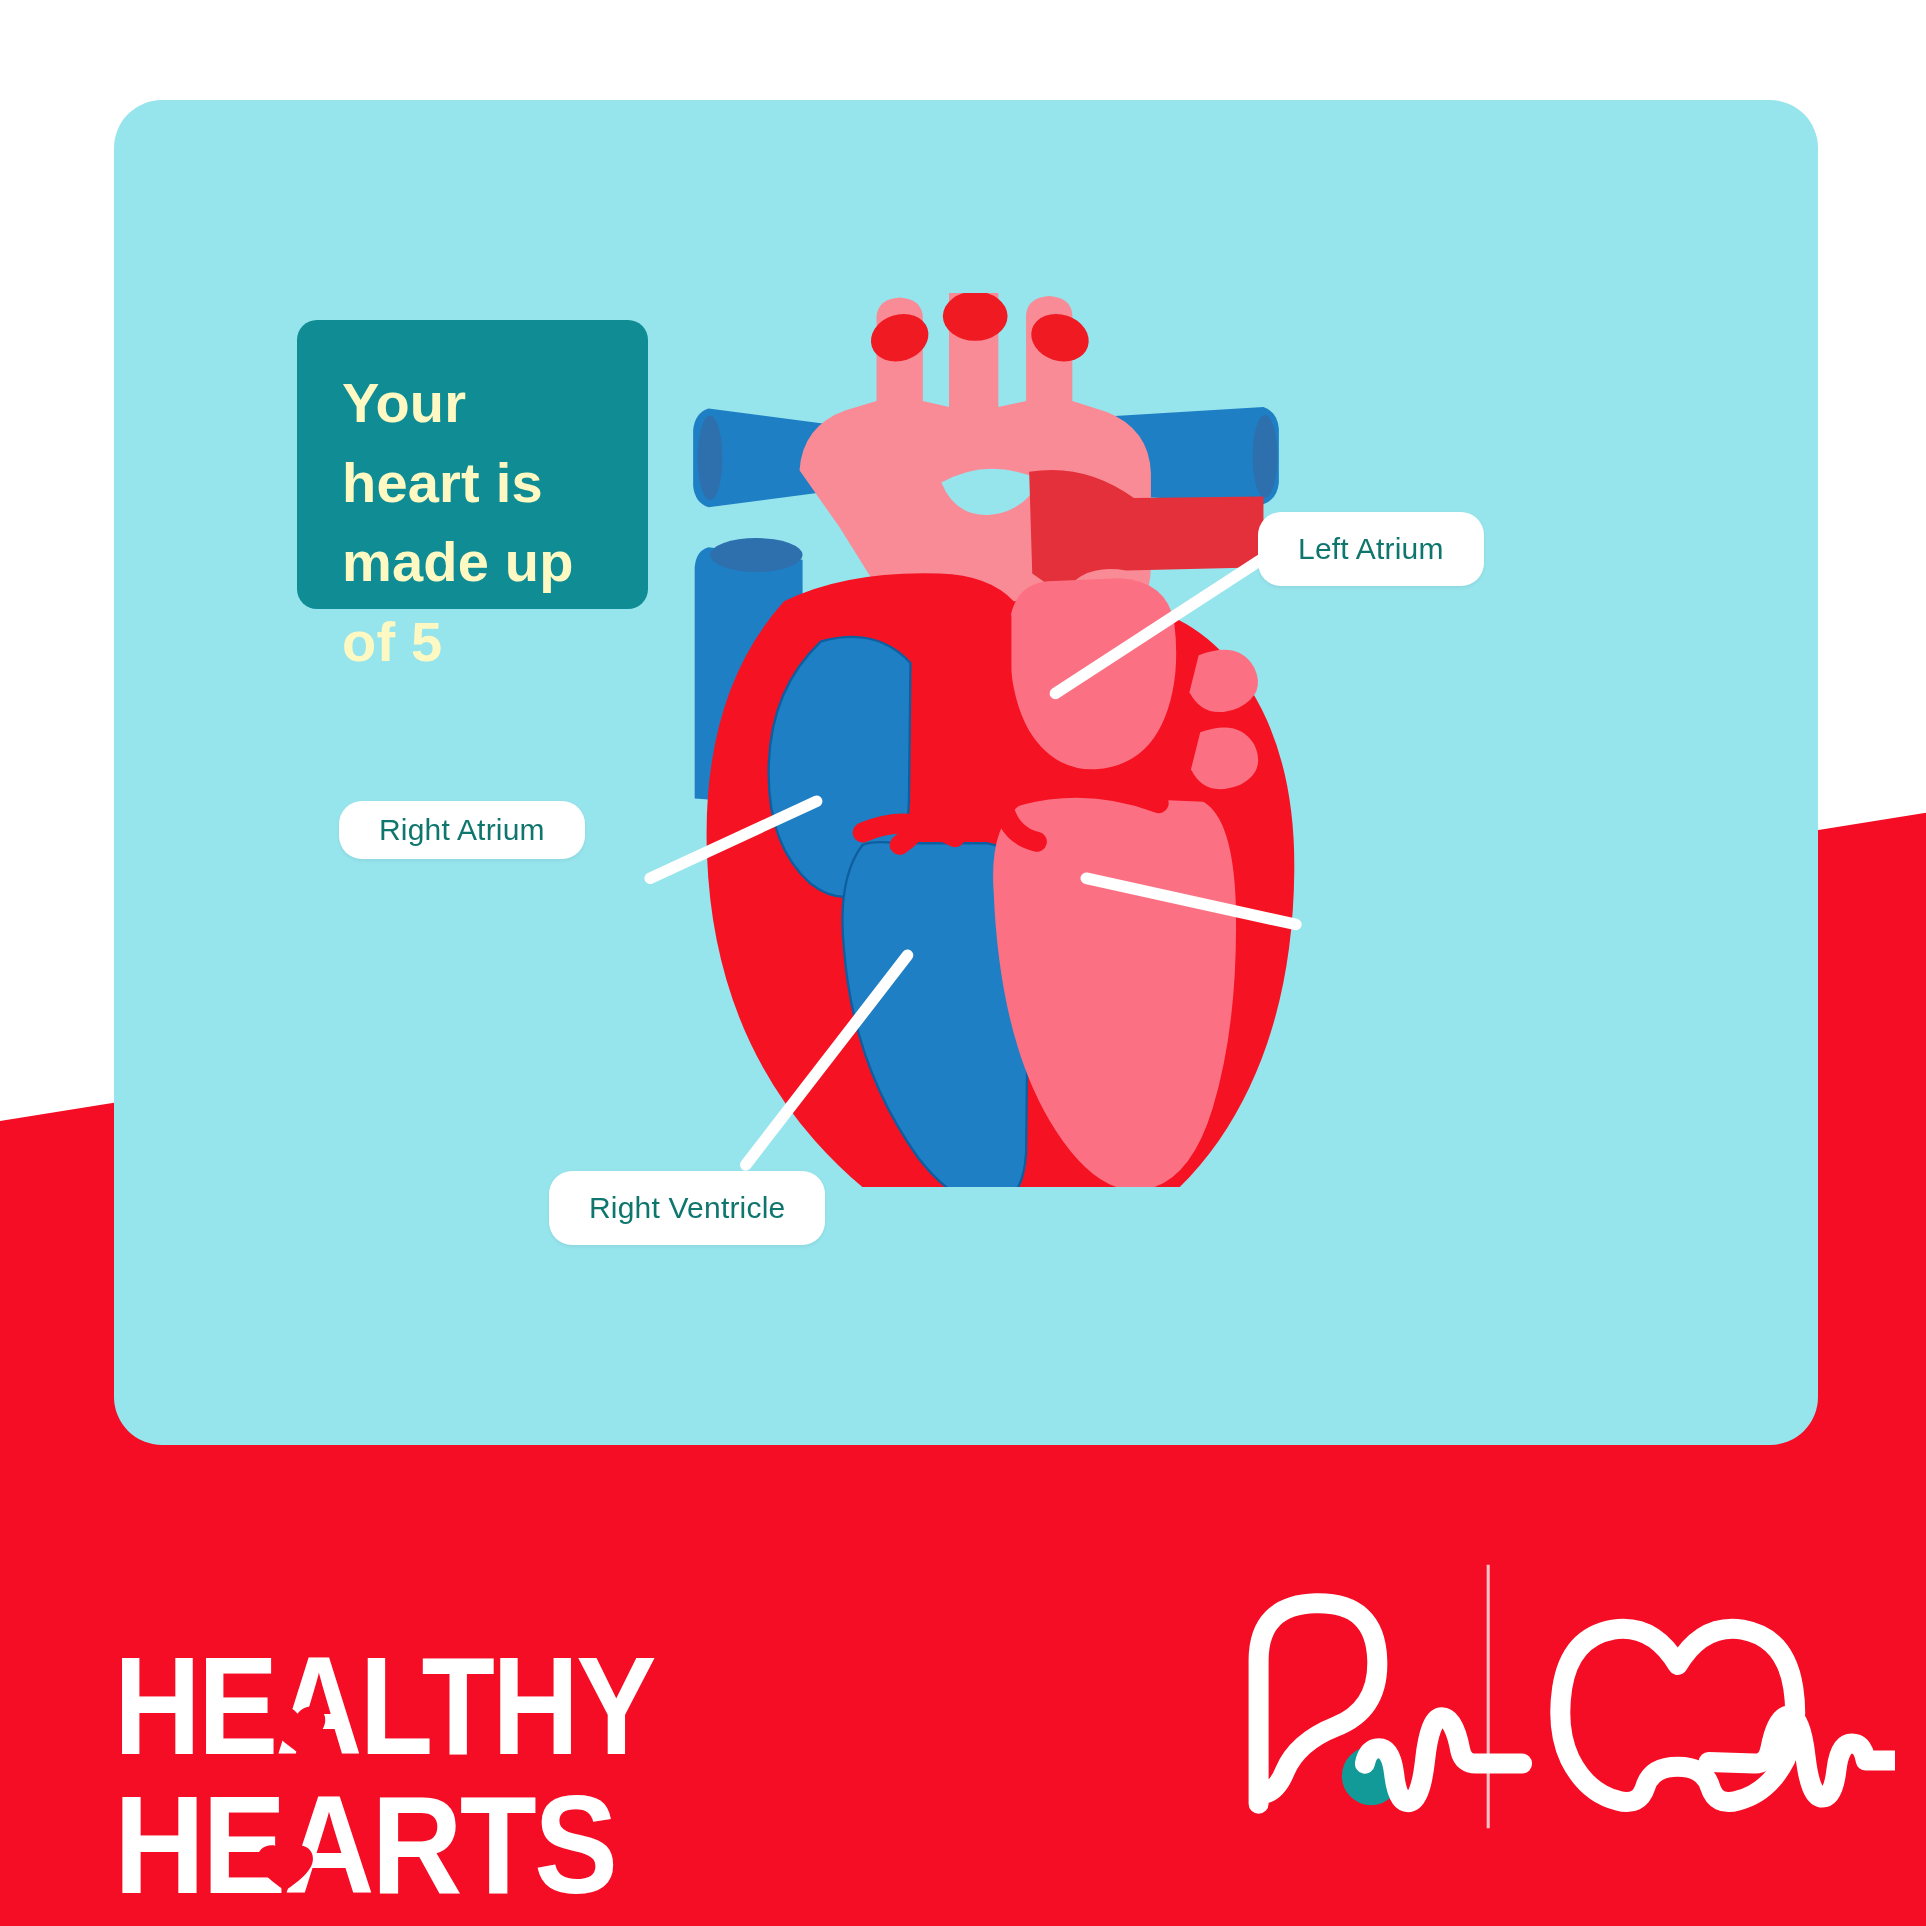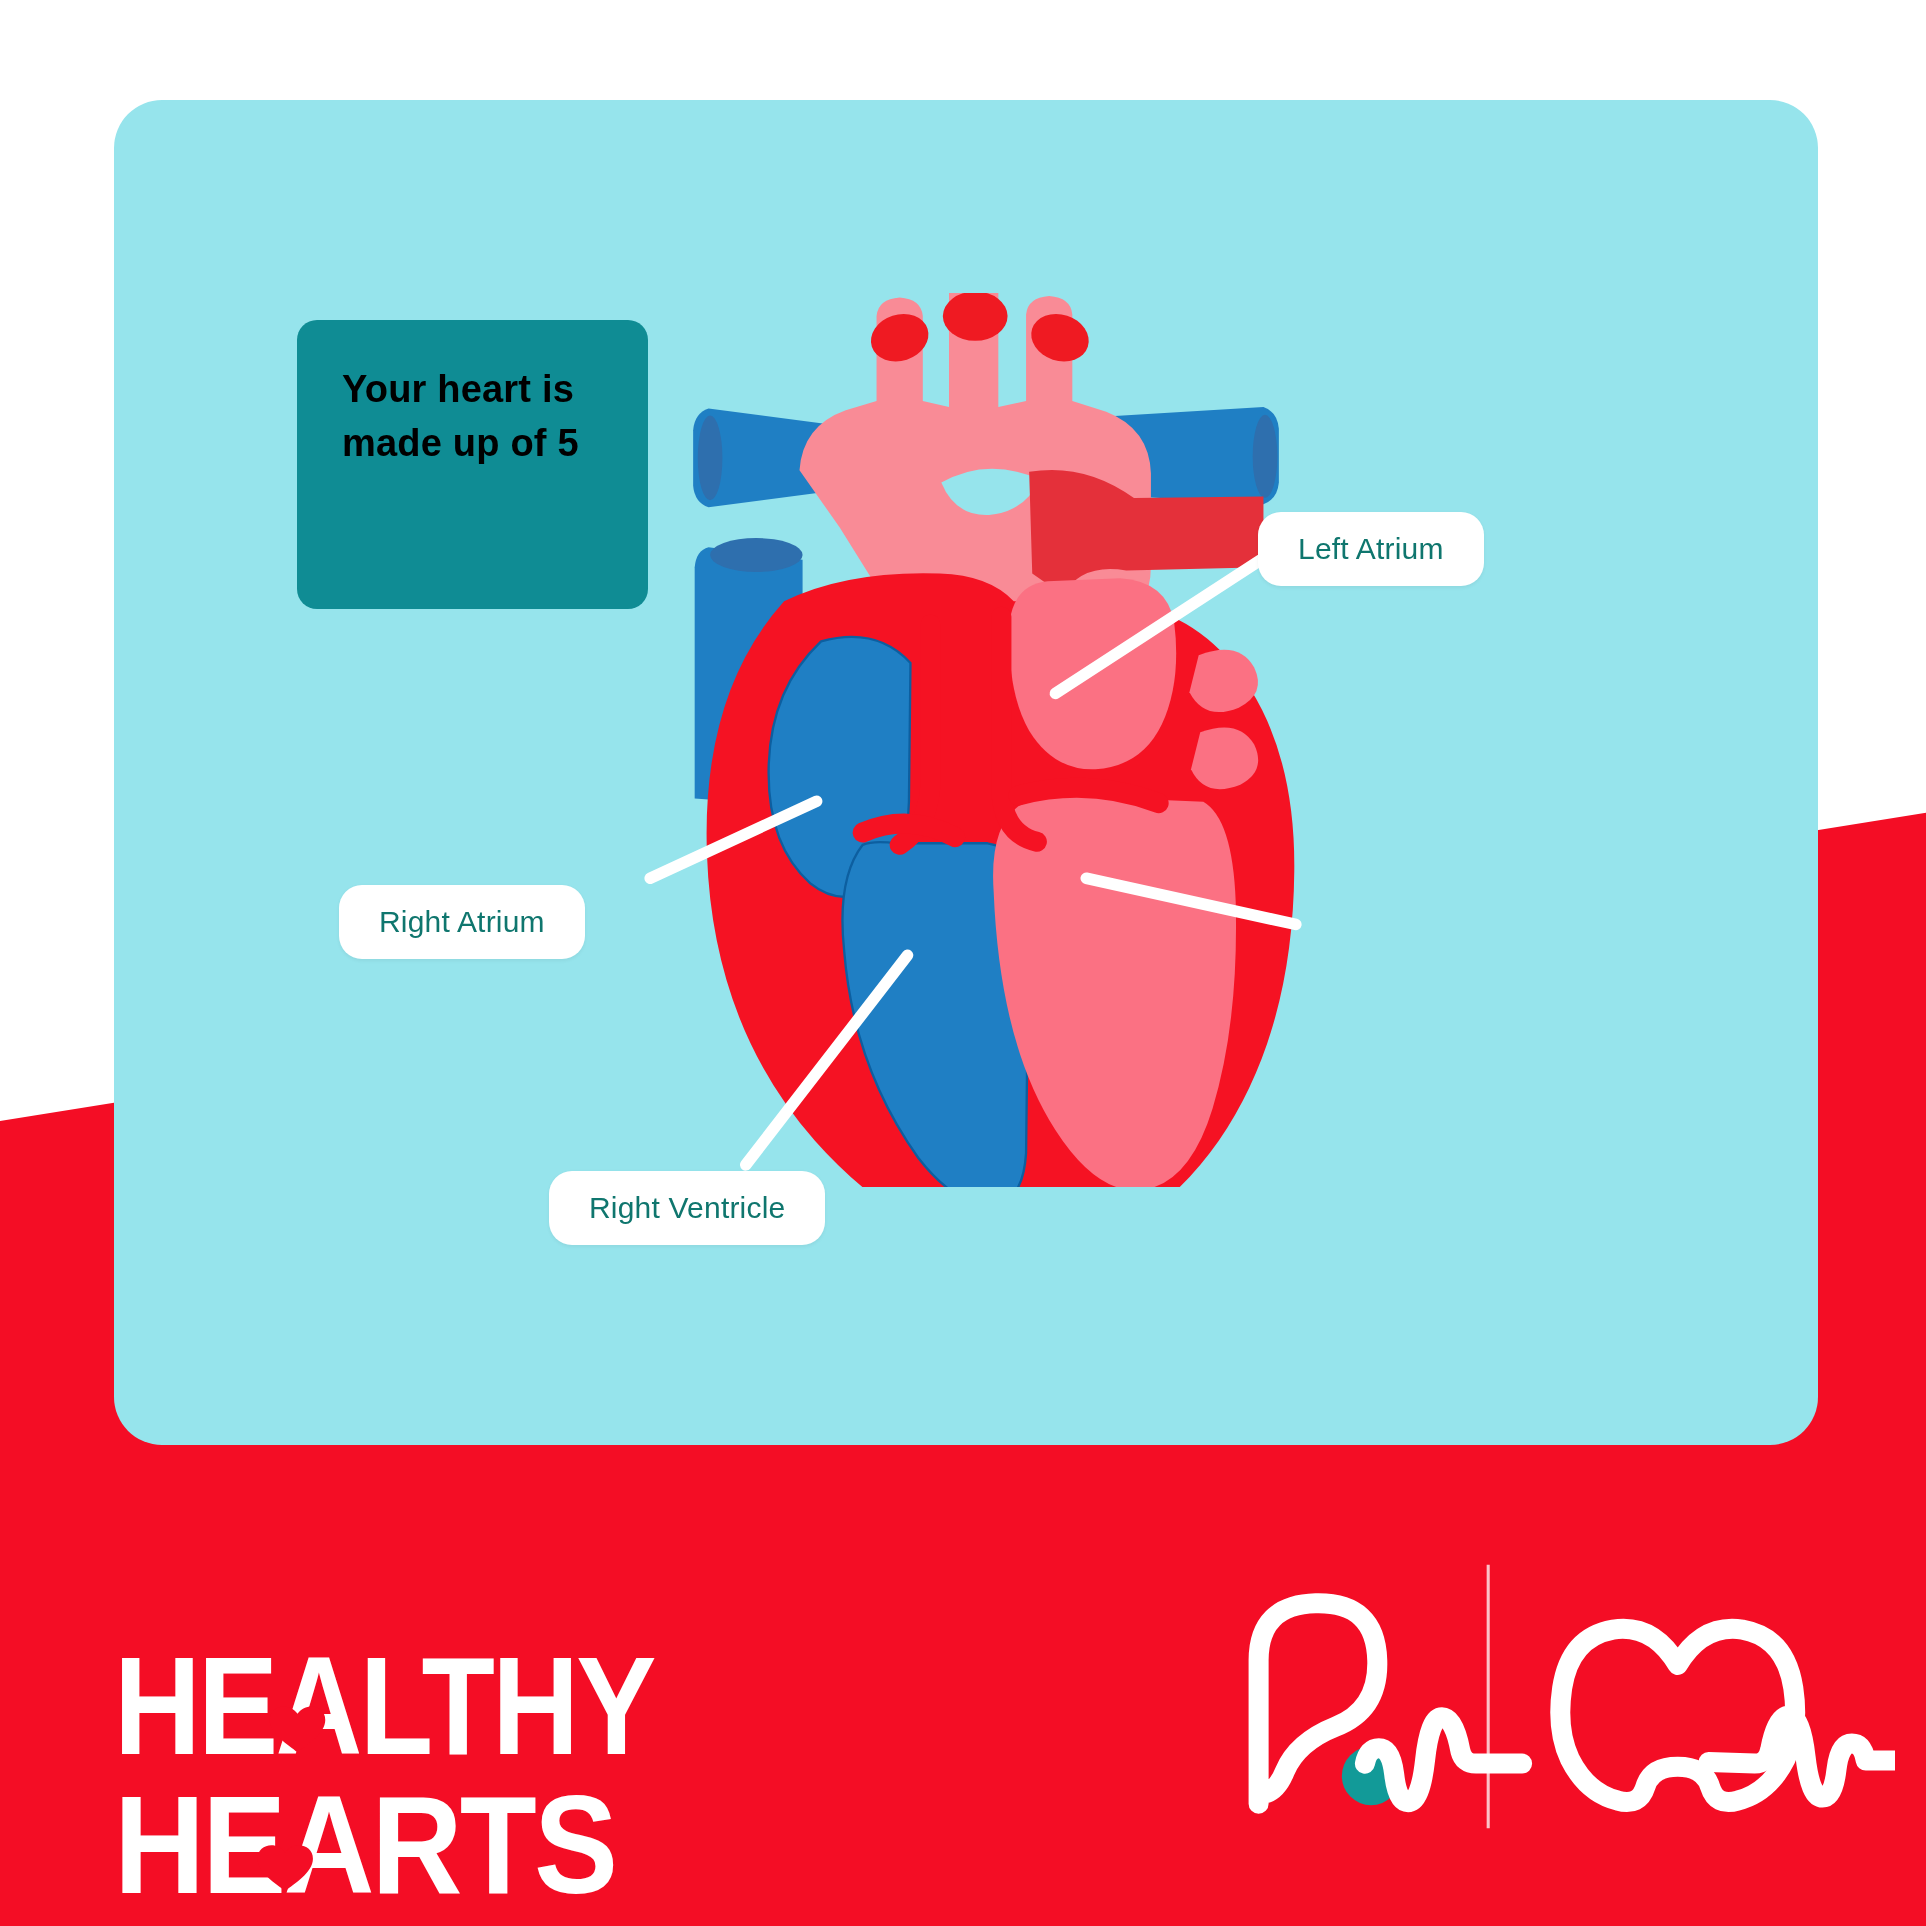--- a/index.html
+++ b/index.html
@@ -13,40 +13,40 @@
             z-index:1;pointer-events:none;}
 
   
   .card{position:absolute;left:114px;top:100px;width:1704px;height:1345px;
         background:#96e4ec;border-radius:48px;z-index:2;}
 
   
   .note{position:absolute;left:297px;top:320px;width:351px;height:289px;
         background:#0f8c94;border-radius:20px;box-sizing:border-box;
         padding:43px 42px 0 45px;z-index:6;}
-  .note-text{color:#000000;font-size:38px;line-height:1.42;font-weight:700;
+  .note-text{color:#fef9c3;font-size:56px;line-height:1.42;font-weight:700;
              letter-spacing:0.2px;}
 
   
   .heart-wrap{position:absolute;left:670px;top:293px;width:632px;height:894px;z-index:4;}
   .heart-wrap svg{width:100%;height:100%;display:block;}
 
   
   .leaders{position:absolute;left:0;top:0;width:1926px;height:1926px;z-index:5;
            pointer-events:none;}
 
   
   .pill{position:absolute;background:#ffffff;border-radius:23px;
         color:#0f766e;font-weight:400;display:flex;align-items:center;
         justify-content:center;box-sizing:border-box;z-index:7;
         font-size:30px;letter-spacing:0.2px;white-space:nowrap;
         box-shadow:0 1.5px 3.9px rgba(0,0,0,.05);}
   .pill.left-atrium   {left:1258px;top:512px;  padding:20px 40px;}
   .pill.left-ventricle{left:1293px;top:878px; padding:20px 40px;}
-  .pill.right-atrium  {left:339px; top:885px; padding:20px 40px;}
+  .pill.right-atrium  {left:339px; top:801px; padding:12px 40px;}
   .pill.right-ventricle{left:549px;top:1171px; padding:20px 40px;}
   .wordmark{position:absolute;left:114px;top:1632px;width:586px;height:293px;z-index:9;}
   .wordmark svg{width:100%;height:100%;display:block;}
 
   .partner-logos{position:absolute;left:1217px;top:1557px;width:678px;height:293px;z-index:9;}
   .partner-logos svg{width:100%;height:100%;display:block;}
 </style>
 </head>
 <body>
 

